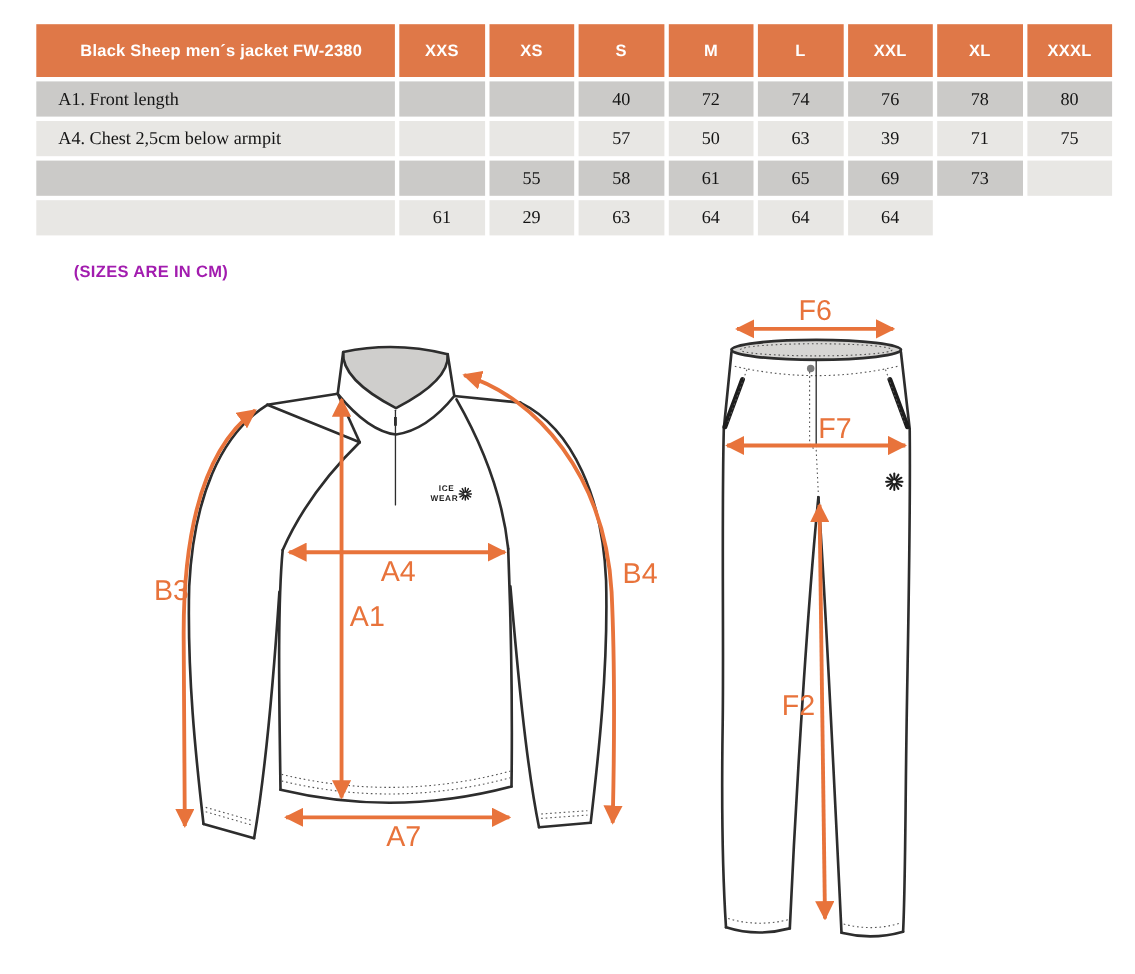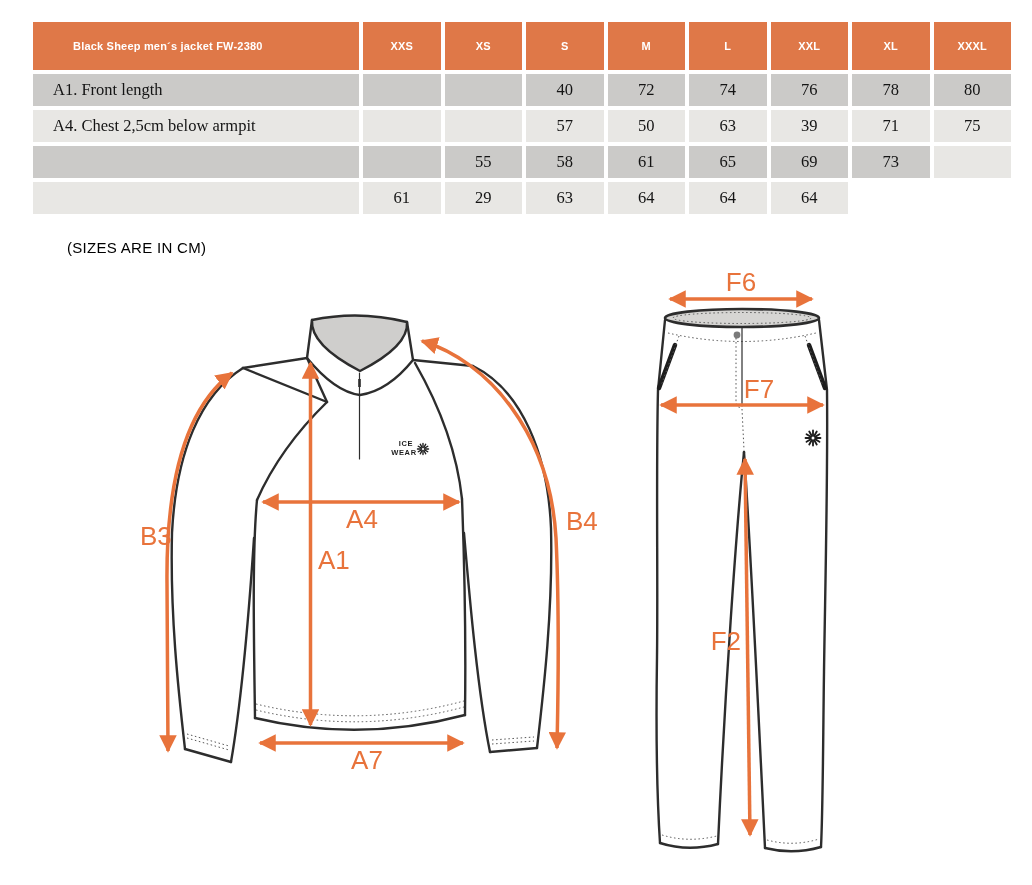--- a/index.html
+++ b/index.html
@@ -1,31 +1,31 @@
 <!DOCTYPE html>
 <html><head>
 <meta charset="utf-8">
 <style>
   html,body{margin:0;padding:0;background:#fff;}
   .page{position:relative;width:1032px;height:885px;background:#fff;overflow:hidden;
         font-family:"Liberation Sans",sans-serif;}
   
   .size-table{position:absolute;left:33px;top:22px;width:978px;display:grid;
               grid-template-columns:326px repeat(8,1fr);gap:4px;background:#fff;}
-  .th{background:#DF7848;color:#fff;font-weight:bold;font-size:11px;height:48px;
+  .th{background:#DF7848;color:#fff;font-weight:bold;font-size:15px;height:48px;
       display:flex;align-items:center;justify-content:center;letter-spacing:.2px;}
   .th.first{justify-content:flex-start;padding-left:40px;box-sizing:border-box;}
   .td{height:32px;display:flex;align-items:center;justify-content:center;
       font-family:"Liberation Serif",serif;font-size:16.5px;color:#141414;}
   .td.label{justify-content:flex-start;padding-left:20px;box-sizing:border-box;}
   .dark{background:#CBCAC8;}
   .light{background:#E8E7E4;}
   
-  .cm-note{position:absolute;left:67px;top:239px;color:#000000;font-size:15px;
-           font-weight:normal;letter-spacing:.3px;}
+  .cm-note{position:absolute;left:67px;top:239px;color:#a21caf;font-size:15px;
+           font-weight:bold;letter-spacing:.3px;}
   
   .jacket-svg{position:absolute;left:130px;top:283px;}
   .pants-svg{position:absolute;left:628px;top:272px;}
   .outline{fill:none;stroke:#2D2D2D;stroke-width:2.4;stroke-linecap:round;stroke-linejoin:round;}
   .thin{fill:none;stroke:#2D2D2D;stroke-width:1.2;stroke-linecap:round;}
   .dots{fill:none;stroke:#555;stroke-width:1;stroke-dasharray:1.5 2.6;}
   .arrow{fill:none;stroke:#E8733B;stroke-width:3.5;}
   .mlabel{fill:#E8733B;font-family:"Liberation Sans",sans-serif;font-size:26px;}
   .logotext{fill:#1d1d1d;font-family:"Liberation Sans",sans-serif;font-weight:bold;
             font-size:7.5px;letter-spacing:.6px;text-anchor:middle;}

